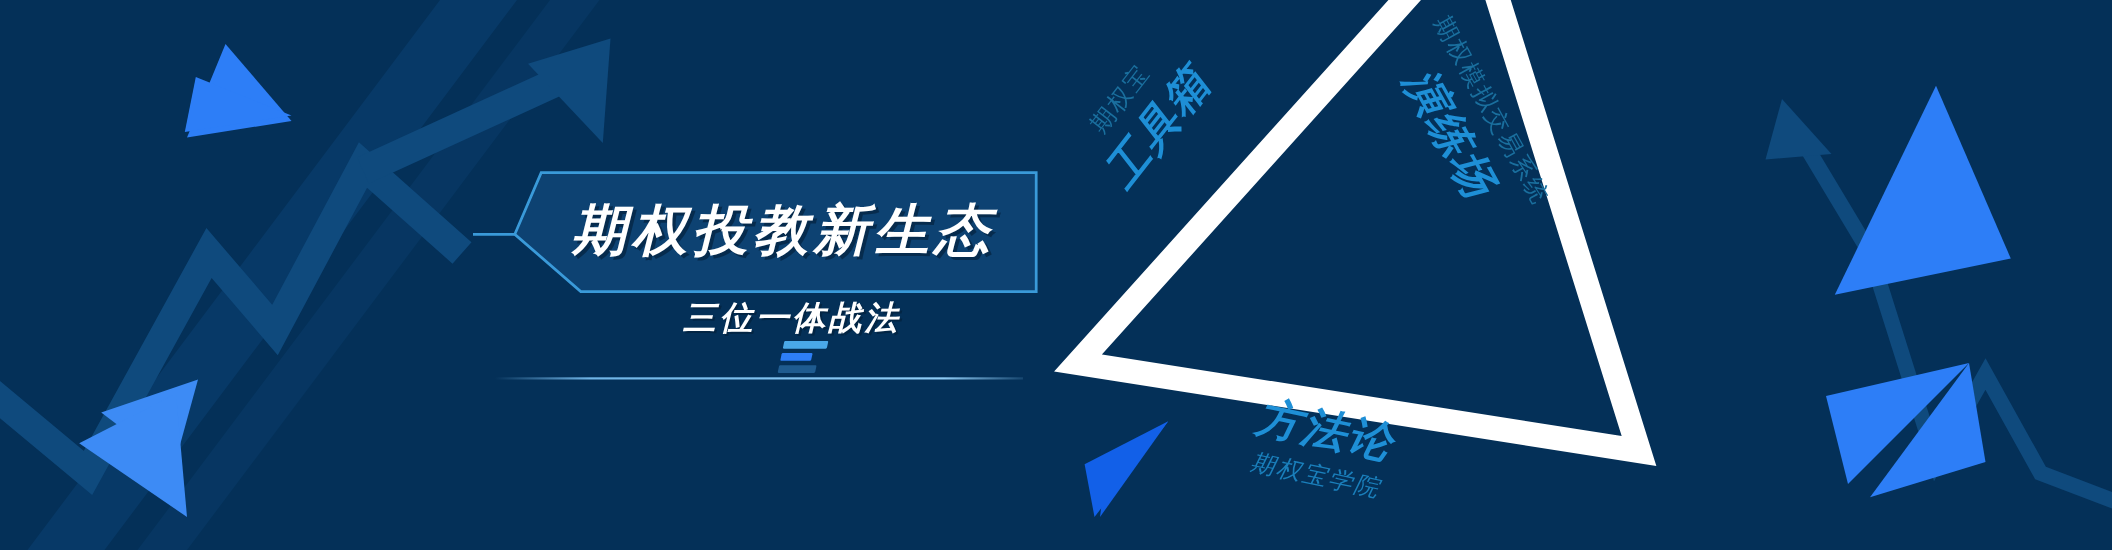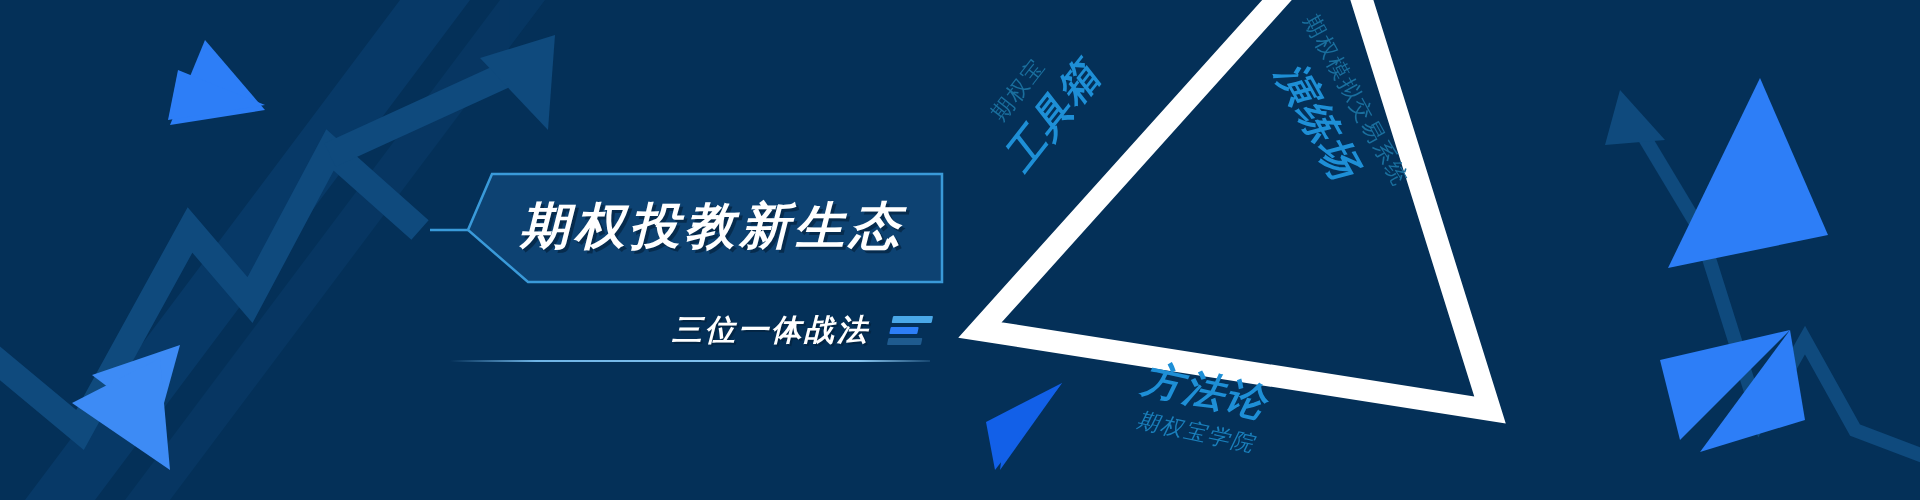--- a/index.html
+++ b/index.html
@@ -13,21 +13,21 @@
     background:#043058;
   }
 
   
   .bg-svg{position:absolute;left:0;top:0;width:1920px;height:500px;}
 
   
   #title-block{
     position:absolute;
     left:430px;
-    top:164px;
+    top:147px;
     width:520px;
     height:260px;
   }
   .plate-svg{position:absolute;left:0;top:0;width:520px;height:125px;}
   #main-title{
     position:absolute;
     left:72px;
     top:22px;
     width:420px;
     height:80px;
@@ -45,20 +45,21 @@
 
   #subtitle-row{
     position:absolute;
     left:80px;
     top:140px;
     width:420px;
     height:52px;
     display:flex;
     align-items:center;
     justify-content:flex-end;
+    flex-direction:column;
   }
   #subtitle-text{
     color:#ffffff;
     font-size:30px;
     font-weight:bold;
     font-style:italic;
     letter-spacing:3px;
     text-shadow:2px 2px 0 rgba(2,26,48,.5);
     white-space:nowrap;
   }

